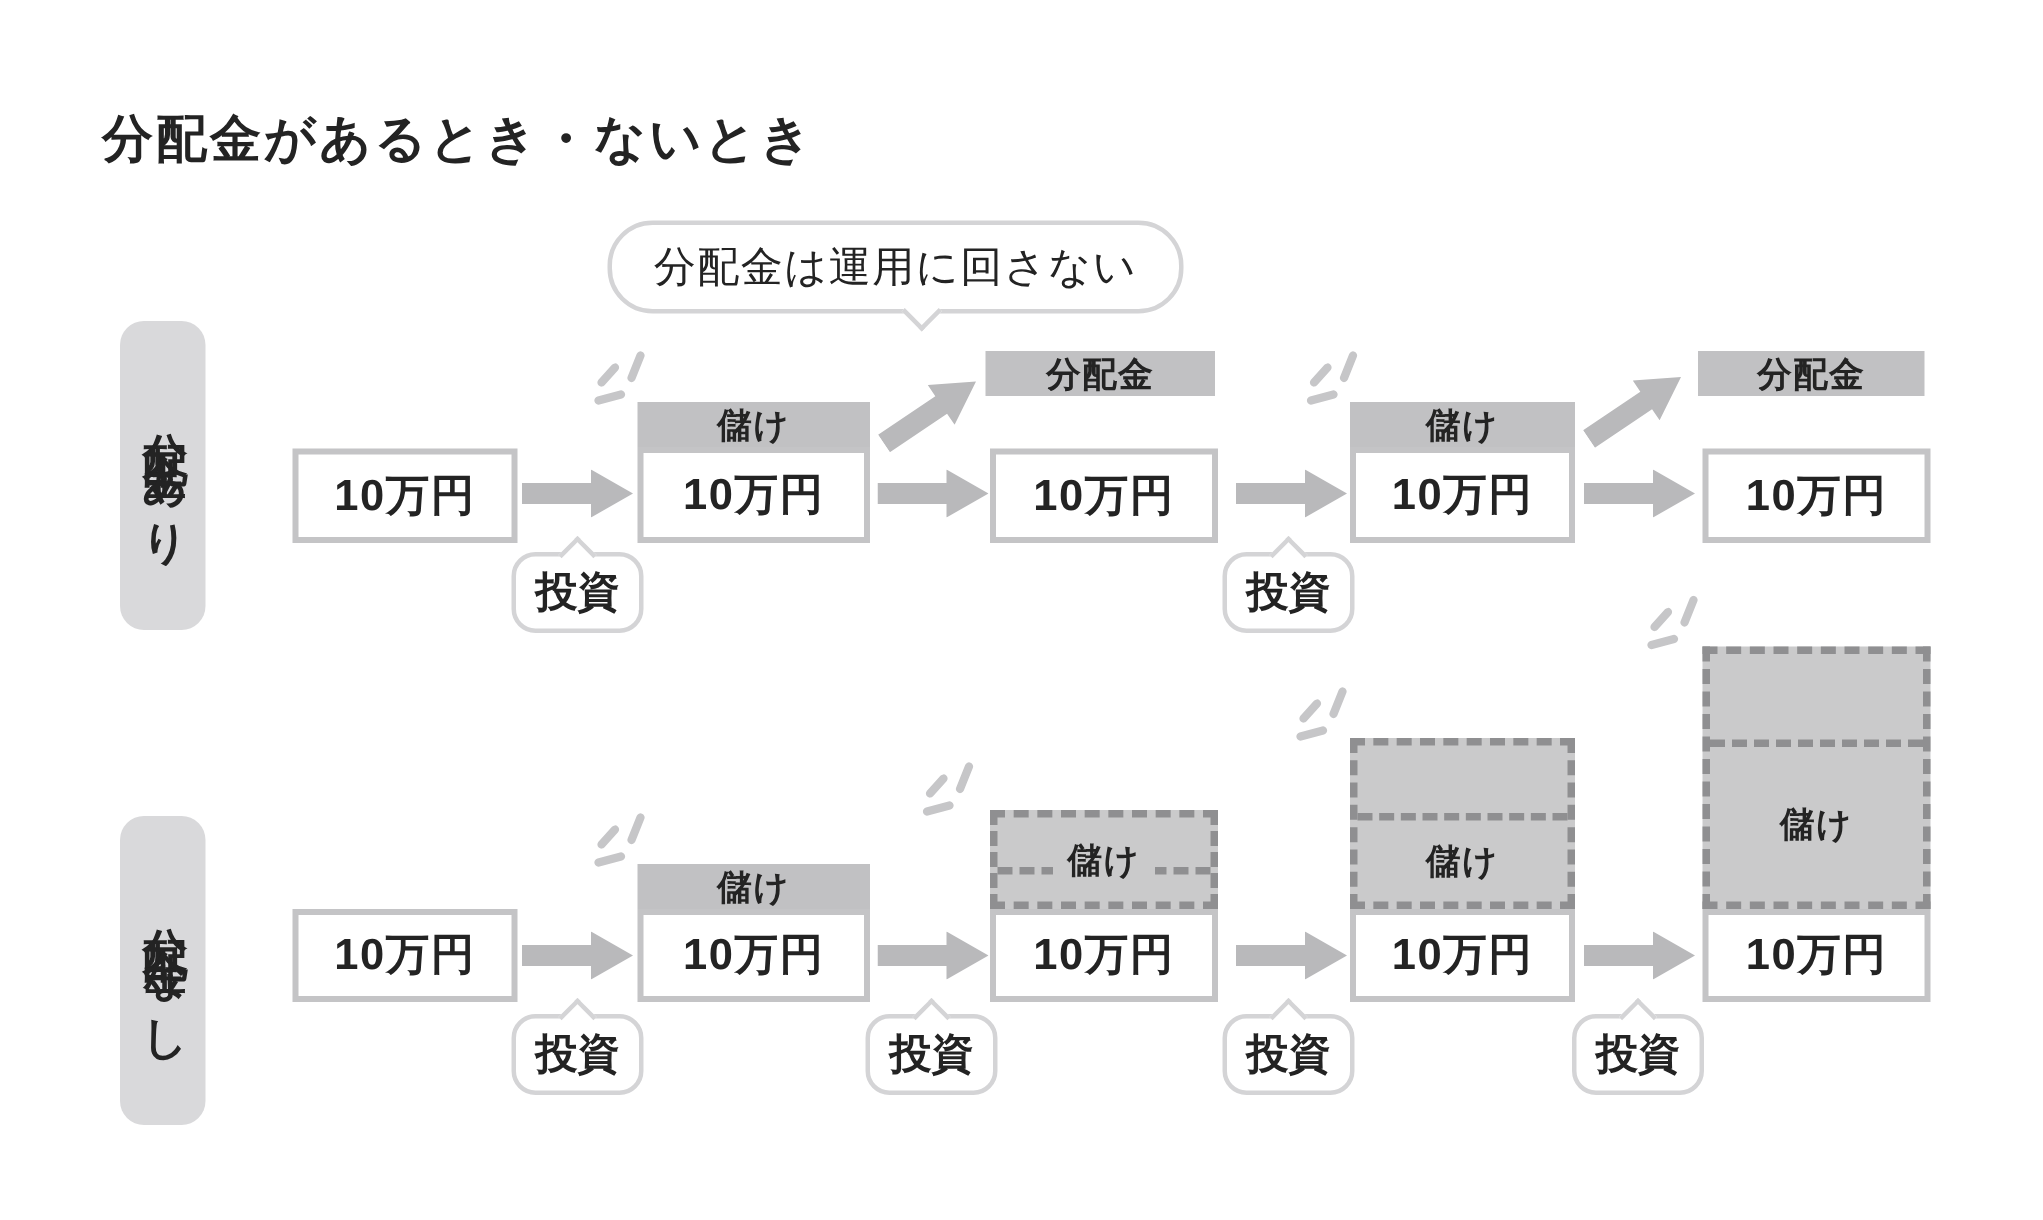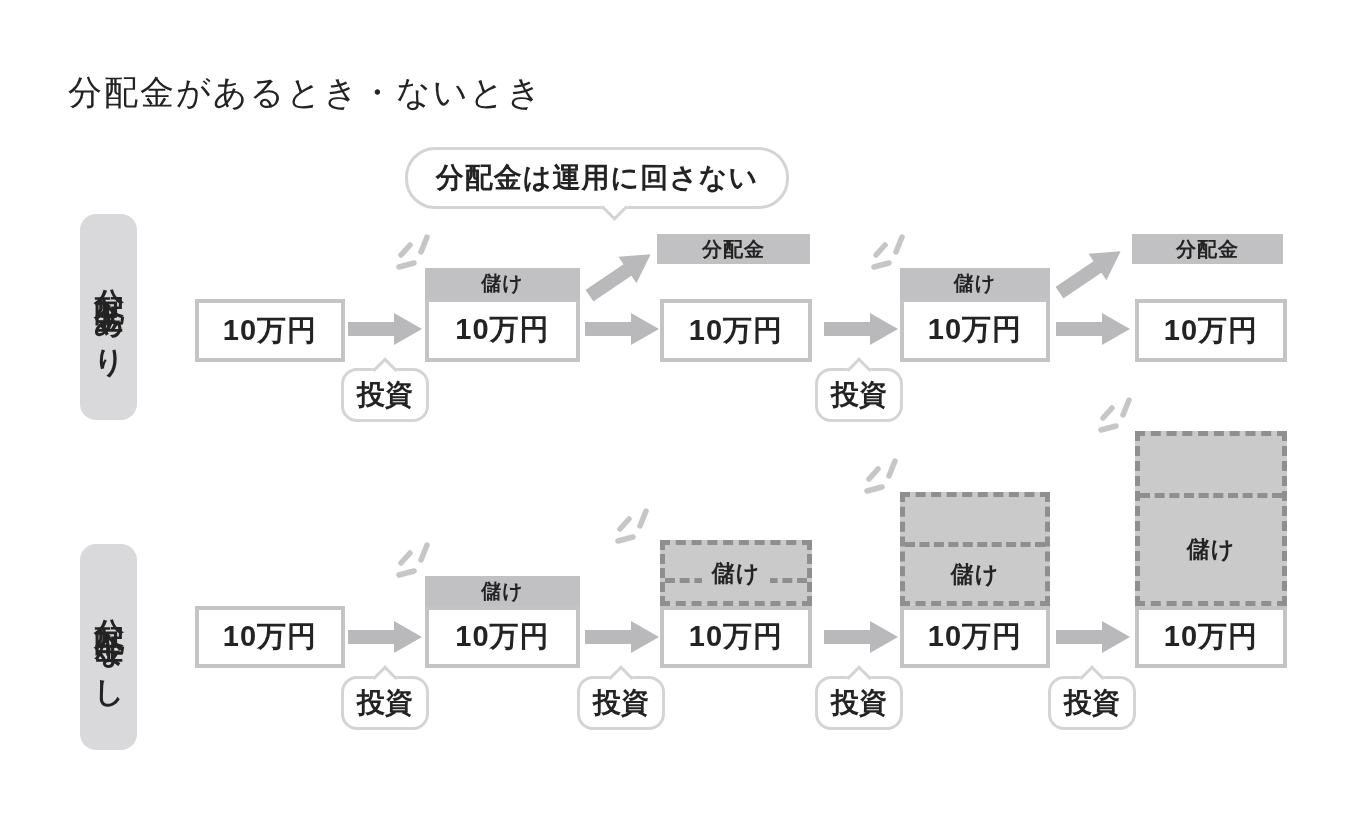--- a/index.html
+++ b/index.html
@@ -10,50 +10,50 @@
     --arrow:#b9b9bb;
     --bubbleBorder:#d4d4d6;
     --pill:#d9d9db;
     --ink:#232323;
   }
   *{box-sizing:border-box;margin:0;padding:0;}
   html,body{background:#fff;}
   body{font-family:"Liberation Sans","DejaVu Sans",sans-serif;color:var(--ink);}
   #canvas{position:relative;width:1362px;height:813px;background:#fff;overflow:hidden;}
 
-  .title{position:absolute;left:68px;top:70px;font-size:34px;font-weight:400;letter-spacing:2px;}
+  .title{position:absolute;left:68px;top:70px;font-size:34px;font-weight:700;letter-spacing:2px;}
 
   .pill{position:absolute;width:57px;background:var(--pill);border-radius:16px;
         display:flex;align-items:center;justify-content:center;
         writing-mode:vertical-rl;text-orientation:upright;
         font-size:30px;font-weight:700;letter-spacing:7px;}
 
   .box{position:absolute;background:#fff;border:4px solid var(--border);
        display:flex;align-items:center;justify-content:center;
        font-size:29px;font-weight:600;letter-spacing:1px;}
 
   .graybar{position:absolute;background:var(--solid);
        display:flex;align-items:center;justify-content:center;
-       font-size:20px;font-weight:600;letter-spacing:1px;}
+       font-size:23px;font-weight:600;letter-spacing:1px;}
 
   .arrow{position:absolute;width:74px;height:32px;}
   .arrow svg{display:block;}
   .arrow.diag{transform:rotate(-34deg);}
 
   .invest{position:absolute;width:88px;height:54px;background:#fff;
        border:3px solid var(--bubbleBorder);border-radius:16px;
        display:flex;align-items:center;justify-content:center;
        font-size:28px;font-weight:600;}
   .invest .tail{position:absolute;top:-10px;left:50%;margin-left:-9px;width:18px;height:18px;
        background:#fff;border-top:3px solid var(--bubbleBorder);border-left:3px solid var(--bubbleBorder);
        transform:rotate(45deg);}
 
   .speech{position:absolute;background:#fff;border:3.5px solid var(--bubbleBorder);
        border-radius:30px;display:flex;align-items:center;justify-content:center;
-       font-size:28px;font-weight:700;letter-spacing:1px;z-index:3;}
+       font-size:28px;font-weight:400;letter-spacing:1px;z-index:3;}
   .speech .tail{position:absolute;bottom:-11px;width:19px;height:19px;background:#fff;
        border-right:3.5px solid var(--bubbleBorder);border-bottom:3.5px solid var(--bubbleBorder);
        transform:rotate(45deg);}
 
   .dashed{position:absolute;background:var(--dashFill);border:5px dashed var(--dashStroke);}
   .dashed .divider{position:absolute;left:0;right:0;border-top:5px dashed var(--dashStroke);}
   .dashed .cell-label{position:absolute;left:0;right:0;display:flex;align-items:center;justify-content:center;
        font-size:23px;font-weight:600;letter-spacing:1px;}
   .dashed .overlap-label{position:absolute;inset:0;display:flex;align-items:center;justify-content:center;z-index:2;}
   .dashed .overlap-label span{background:var(--dashFill);padding:0 10px;font-size:23px;font-weight:600;letter-spacing:1px;}

